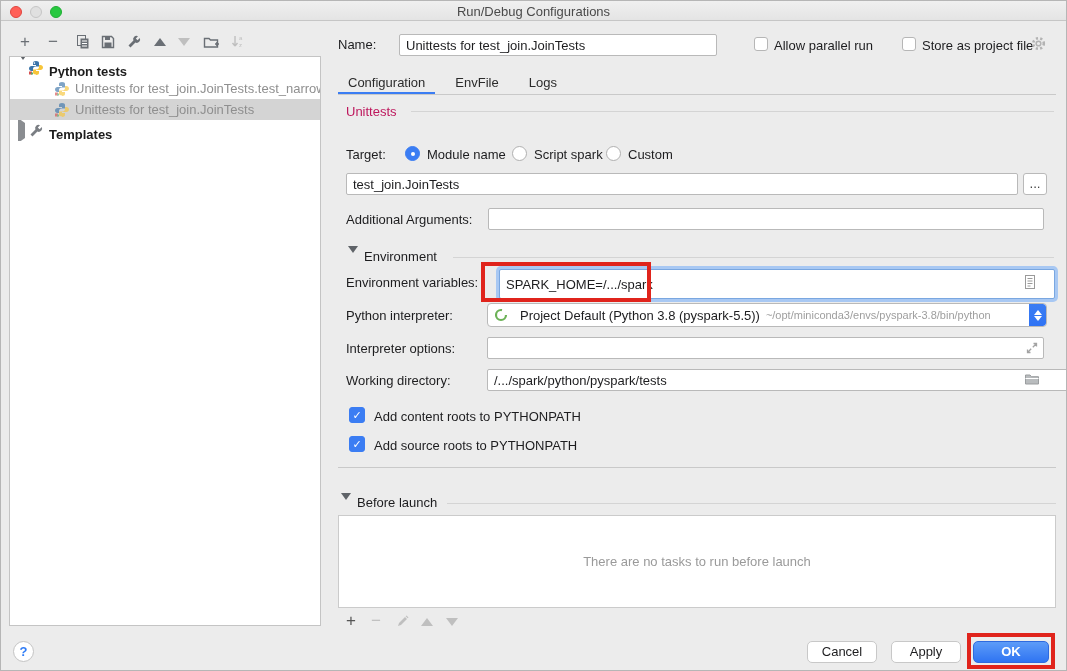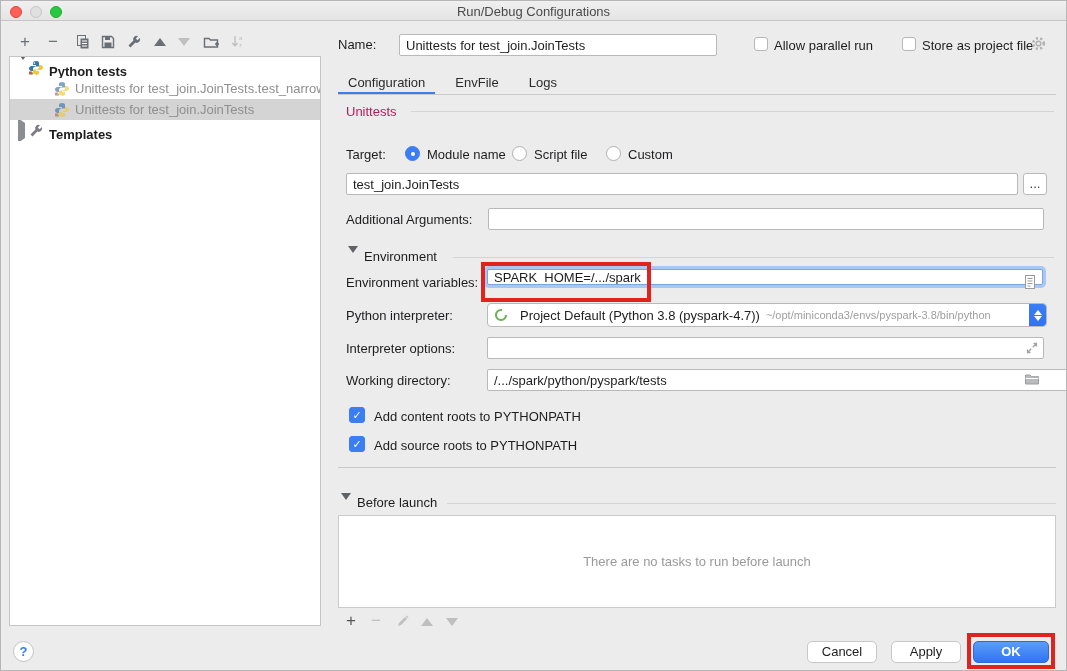--- a/index.html
+++ b/index.html
@@ -235,52 +235,52 @@
   </div>
   <div class="tabline"></div>
 
   <span class="lbl dim" style="left:345px; top:103px">Unittests</span>
   <div class="hairline" style="left:410px; top:110px; width:643px"></div>
 
   <span class="lbl" style="left:345px; top:146px">Target:</span>
   <span class="radio on" style="left:404px; top:145px"></span>
   <span class="lbl" style="left:426px; top:146px">Module name</span>
   <span class="radio" style="left:511px; top:145px"></span>
-  <span class="lbl" style="left:533px; top:146px">Script file</span>
+  <span class="lbl" style="left:533px; top:146px">Script spark</span>
   <span class="radio" style="left:605px; top:145px"></span>
   <span class="lbl" style="left:627px; top:146px">Custom</span>
 
   <input class="field" style="left: 345px; top: 172px; width: 672px;" value="test_join.JoinTests">
   <button class="btn-dots">...</button>
 
   <span class="lbl" style="left:345px; top:211px">Additional Arguments:</span>
   <input class="field" style="left: 487px; top: 207px; width: 556px;" value="">
 
   <span class="abs" style="left:347px; top:252px"><span class="arr-dn" style="transform:scale(.8)"></span></span>
   <span class="lbl" style="left:363px; top:248px">Environment</span>
   <div class="hairline" style="left:452px; top:256px; width:601px"></div>
 
   <span class="lbl" style="left:345px; top:274px">Environment variables:</span>
-  <input class="field focused" style="left: 486px; top: 268px; width: 556px; height: 16px;" value="SPARK_HOME=/.../spark">
+  <input class="field focused" style="left: 498px; top: 268px; width: 556px; height: 30px;" value="SPARK_HOME=/.../spark">
   <span class="abs" style="left:1022px; top:273px">
     <svg class="icon-svg" width="14" height="16" viewBox="0 0 14 16">
         <rect x="2.5" y="1.5" width="9" height="13" fill="#fff" stroke="#9a9a9a"></rect>
         <path d="M4.5 4.5h5M4.5 7h5M4.5 9.5h5M4.5 12h3" stroke="#9a9a9a"></path>
       </svg>
   </span>
   <div class="redbox" style="left:480px; top:261px; width:170px; height:40px"></div>
 
   <span class="lbl" style="left:345px; top:307px">Python interpreter:</span>
   <div class="combo">
     <span class="t-ic" style="margin-left:5px">
       <svg width="16" height="16" viewBox="0 0 16 16">
           <circle cx="8" cy="8" r="5" fill="none" stroke="#6cb257" stroke-width="2.2" stroke-dasharray="24 7"></circle>
         </svg>
     </span>
-    <span class="main">Project Default (Python 3.8 (pyspark-4.7))</span>
+    <span class="main">Project Default (Python 3.8 (pyspark-5.5))</span>
     <span class="path">~/opt/miniconda3/envs/pyspark-3.8/bin/python</span>
     <span class="stepper">
       <span class="chev up"></span>
       <span class="chev dn"></span>
     </span>
   </div>
 
   <span class="lbl" style="left:345px; top:340px">Interpreter options:</span>
   <input class="field" style="left: 486px; top: 336px; width: 557px;" value="">
   <span class="abs" style="left:1024px; top:340px">

